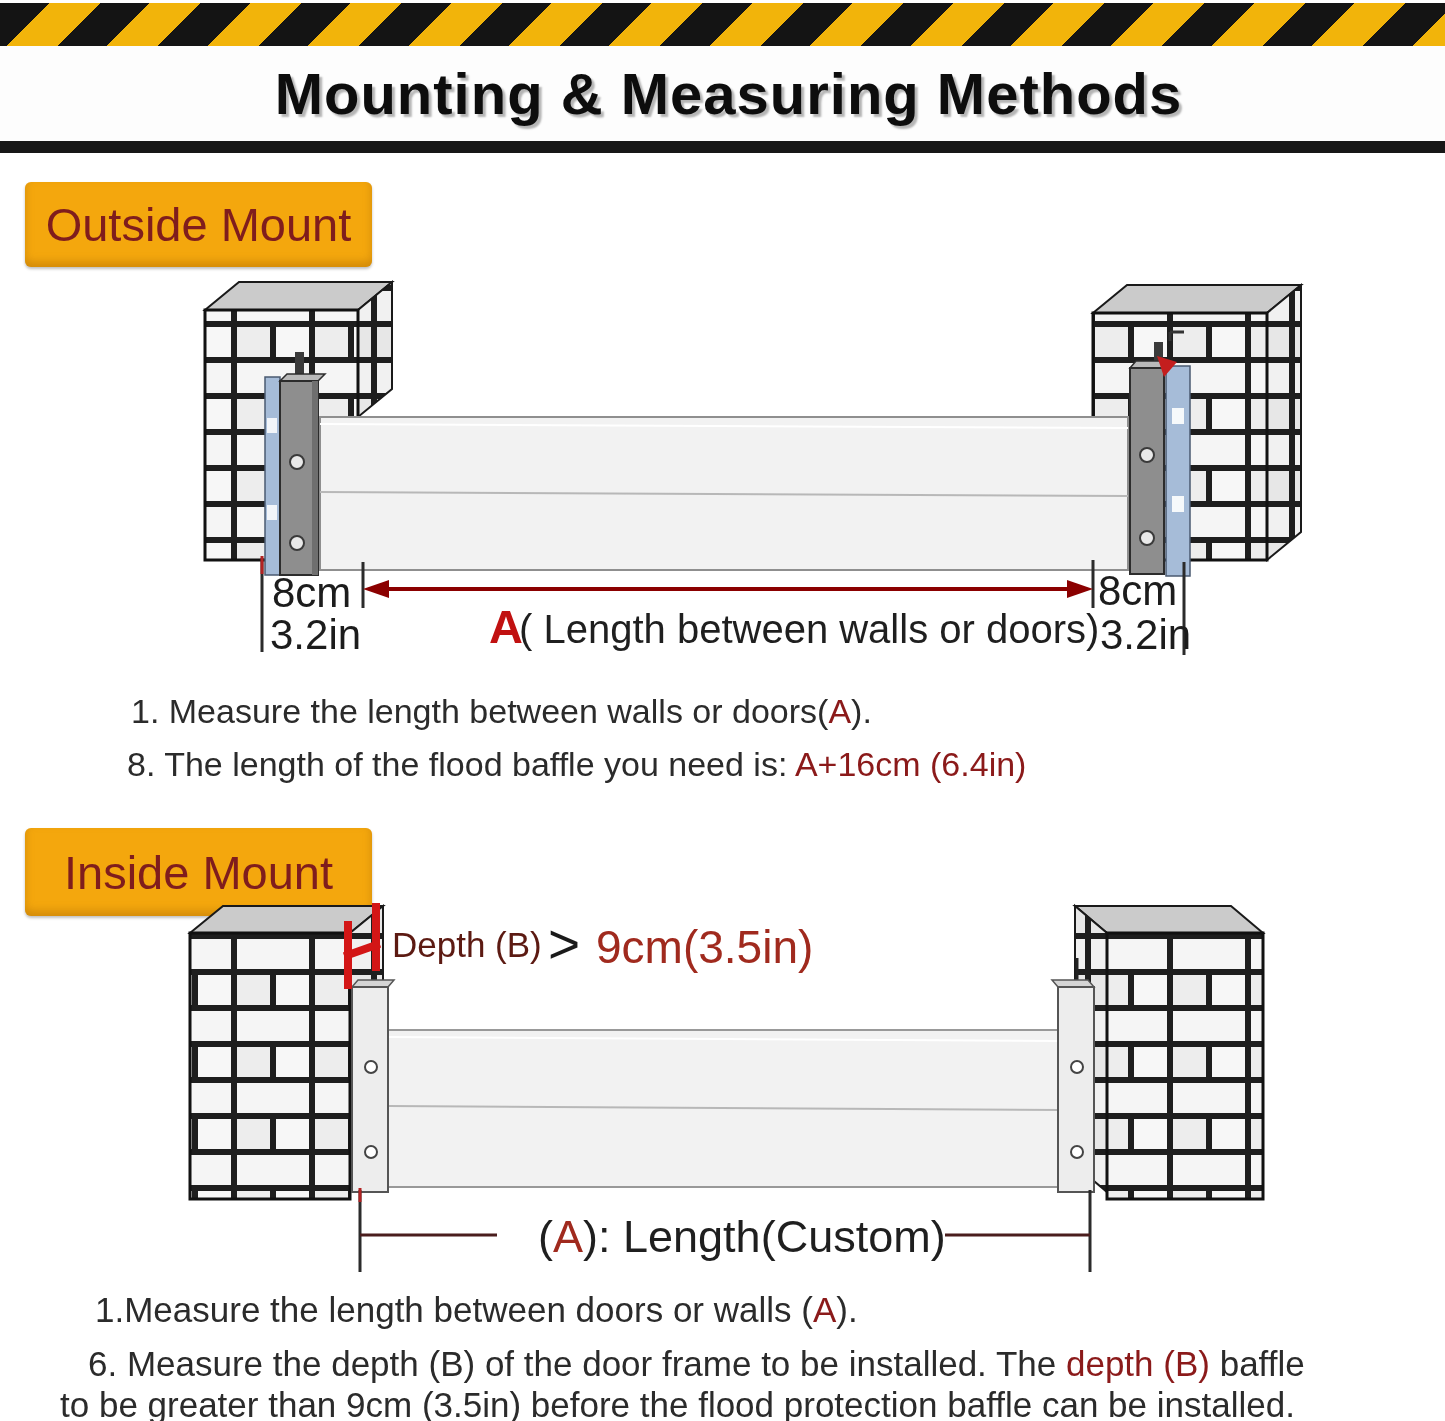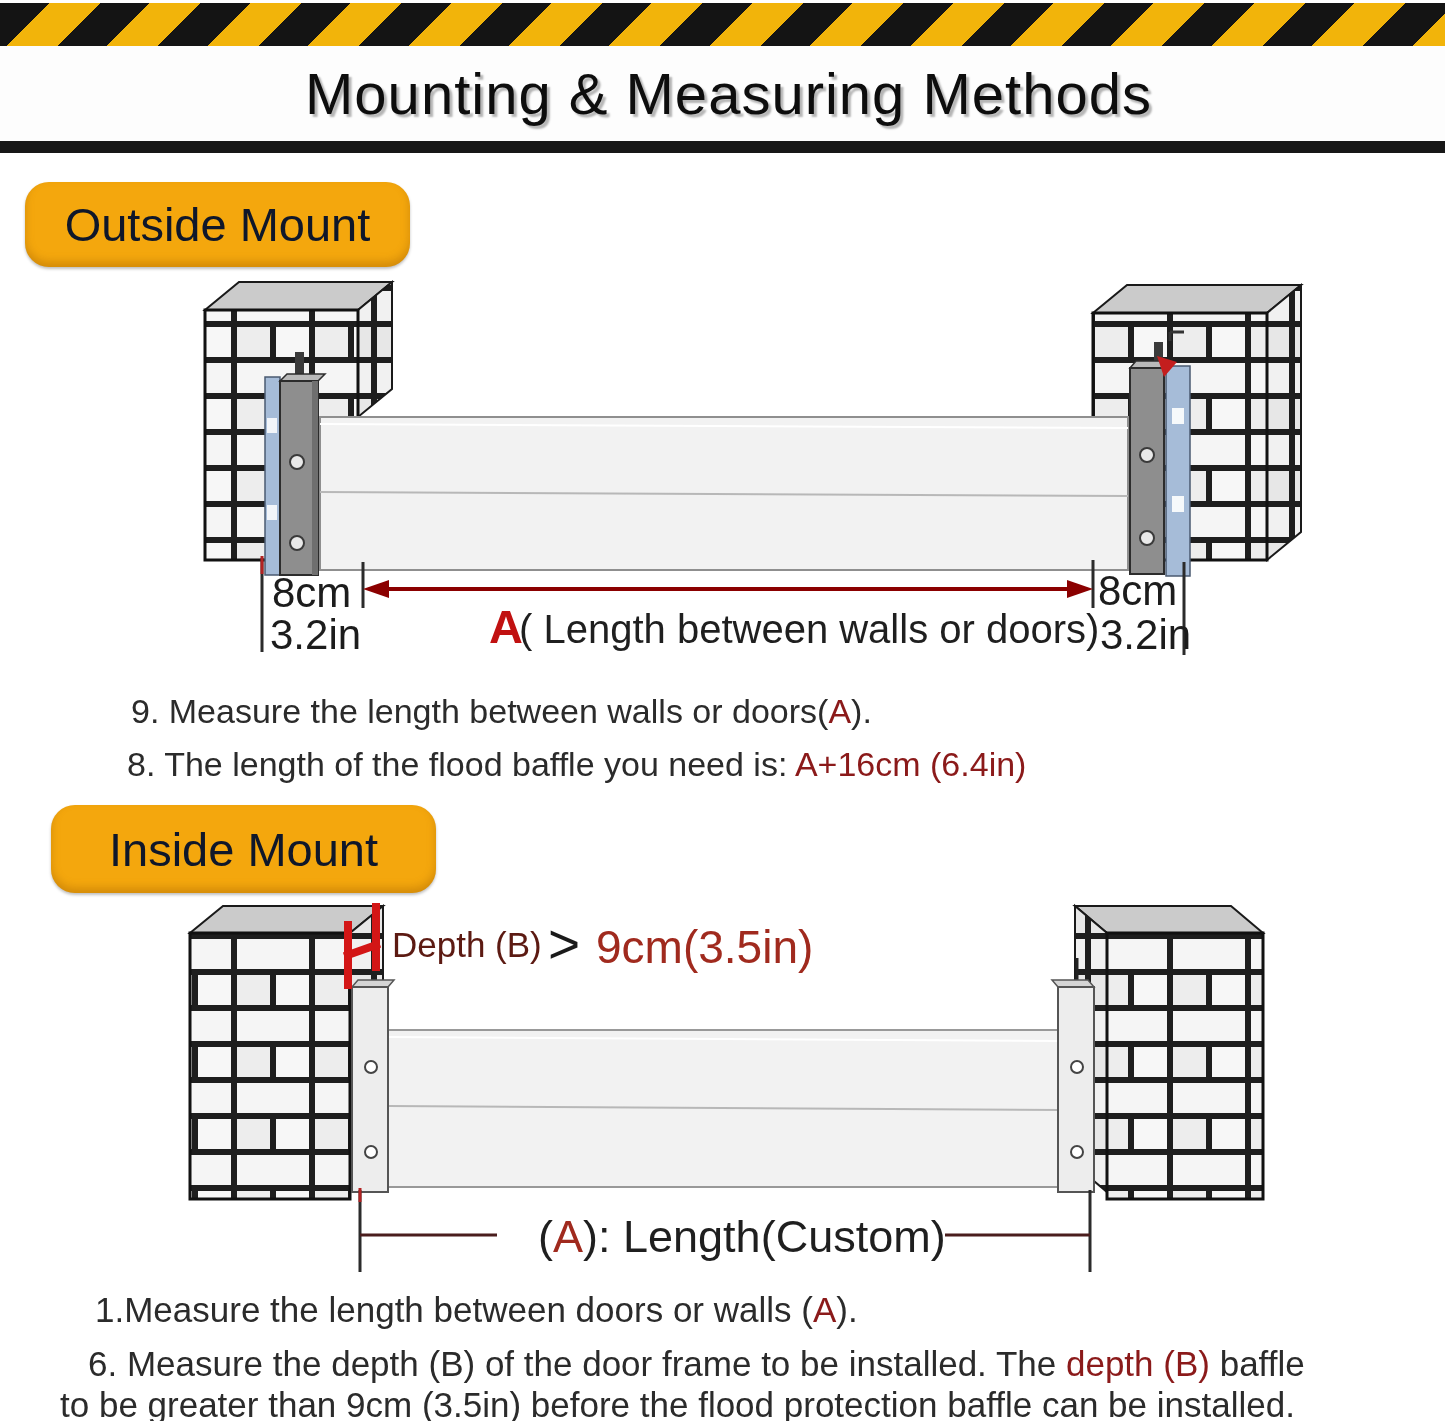--- a/index.html
+++ b/index.html
@@ -4,30 +4,30 @@
 <style>
   html,body{margin:0;padding:0;background:#ffffff;}
   .page{position:relative;width:1445px;height:1421px;background:#ffffff;overflow:hidden;
         font-family:"Liberation Sans", sans-serif;color:#222;}
   .abs{position:absolute;}
   
   .caution{left:0;top:3px;width:1445px;height:43px;
            background:repeating-linear-gradient(135deg,#141414 0 35px,#F2B40A 35px 71px);}
   .title-band{left:0;top:46px;width:1445px;height:95px;background:#fdfdfd;
               display:flex;align-items:center;justify-content:center;}
-  .title{font-size:58px;font-weight:normal;letter-spacing:1px;color:#0d0d0d;
+  .title{font-size:58px;font-weight:bold;letter-spacing:1px;color:#0d0d0d;
          text-shadow:3px 3px 2px #b5b5b5;margin-left:12px;}
   .hdr-bar{left:0;top:141px;width:1445px;height:12px;background:#171717;}
   
-  .pill{left:25px;width:385px;background:#F4A70D;border-radius:24px;
+  .pill{left:25px;width:347px;background:#F4A70D;border-radius:6px;
         display:flex;align-items:center;justify-content:center;
-        font-size:47px;color:#0f172a;
+        font-size:47px;color:#7f1d1d;
         box-shadow:inset 0 -5px 8px rgba(150,85,0,.35), 0 2px 3px rgba(0,0,0,.25);}
   .pill-outside{top:182px;height:85px;}
-  .pill-inside{top:805px;height:88px;margin-left:26px;}
+  .pill-inside{top:828px;height:88px;}
   
   .step{position:absolute;font-size:34px;color:#2b2b2b;white-space:nowrap;}
   .step .red{color:#8B1A1A;}
   .steps-bottom{font-size:35px;}
   
   svg text{font-family:"Liberation Sans", sans-serif;}
 </style>
 </head>
 <body>
 
@@ -116,21 +116,21 @@
 
     <text x="272" y="607" font-size="42" fill="#1c1c1c">8cm</text>
     <text x="270" y="649" font-size="42" fill="#1c1c1c">3.2in</text>
     <text x="1098" y="605" font-size="42" fill="#1c1c1c">8cm</text>
     <text x="1100" y="649" font-size="42" fill="#1c1c1c">3.2in</text>
     <text x="489" y="643" font-size="47" font-weight="bold" fill="#C11111">A</text>
     <text x="519" y="643" font-size="40" fill="#1f1f1f">( Length between walls or doors)</text>
   </svg>
 
   <div class="step" style="left:131px;top:692px">
-    <span>9. Measure the length between walls or doors(</span><span class="red">A</span><span>).</span>
+    <span>1. Measure the length between walls or doors(</span><span class="red">A</span><span>).</span>
   </div>
   <div class="step" style="left:127px;top:745px">
     <span>8. The length of the flood baffle you need is: </span><span class="red">A+16cm (6.4in)</span>
   </div>
 
   <div class="abs pill pill-inside">
     <span>Inside Mount</span>
   </div>
 
   <svg class="abs" style="left:0;top:898px" width="1445" height="392" viewBox="0 898 1445 392">

